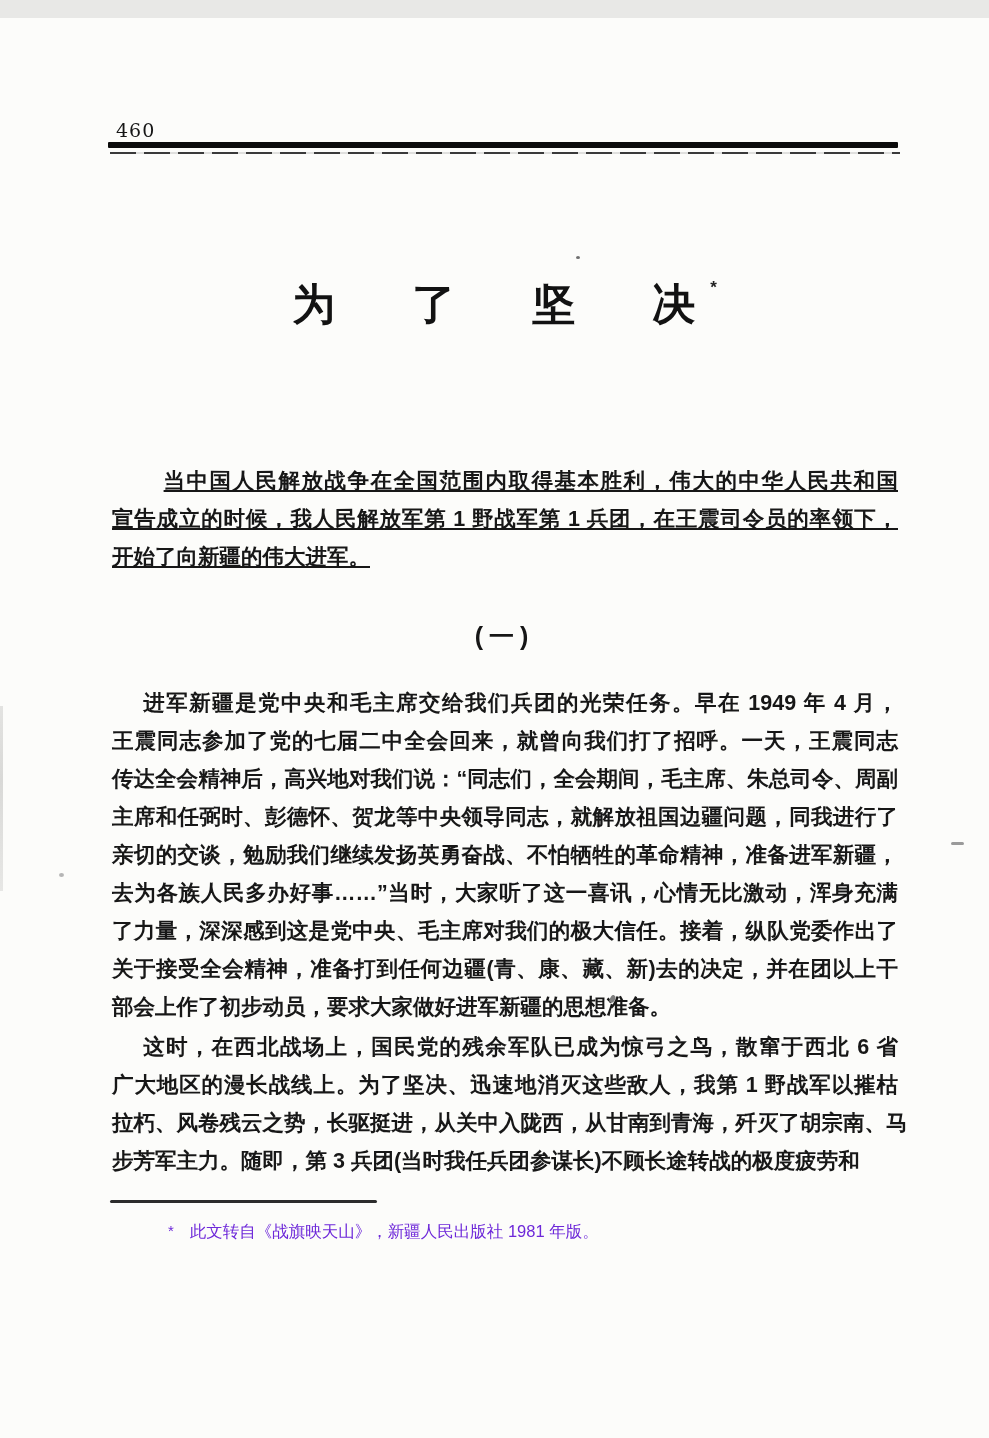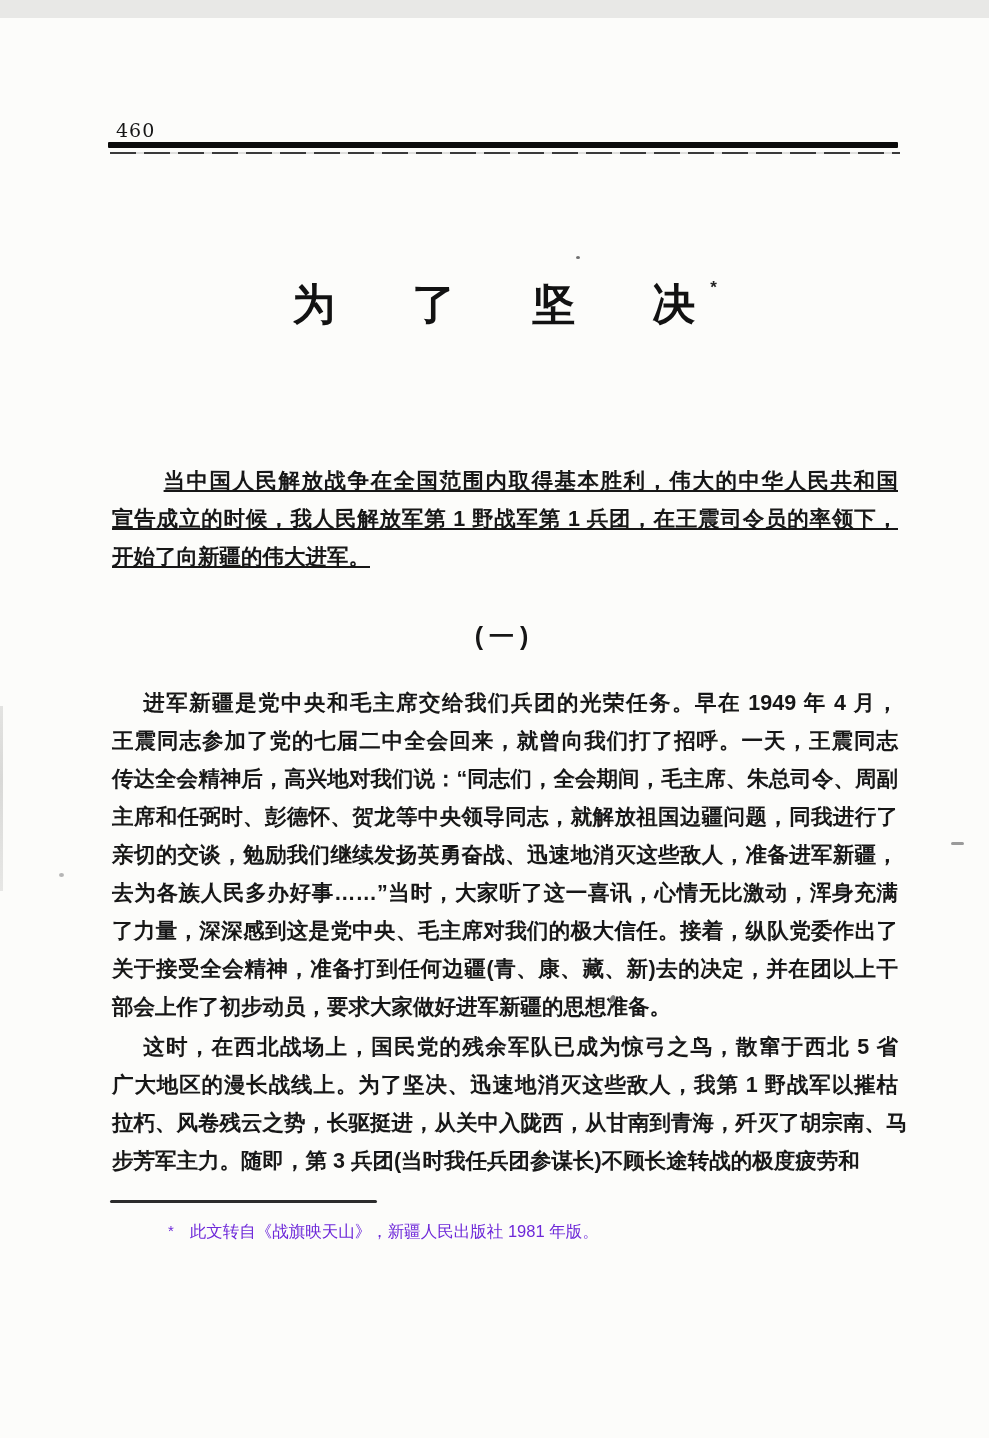--- a/index.html
+++ b/index.html
@@ -175,29 +175,29 @@
     <div class="line end">开始了向新疆的伟大进军。</div>
   </div>
 
   <div class="section-heading">(一)</div>
 
   <div class="para p2">
     <div class="line indent">进军新疆是党中央和毛主席交给我们兵团的光荣任务。早在 1949 年 4 月，</div>
     <div class="line">王震同志参加了党的七届二中全会回来，就曾向我们打了招呼。一天，王震同志</div>
     <div class="line">传达全会精神后，高兴地对我们说：“同志们，全会期间，毛主席、朱总司令、周副</div>
     <div class="line">主席和任弼时、彭德怀、贺龙等中央领导同志，就解放祖国边疆问题，同我进行了</div>
-    <div class="line">亲切的交谈，勉励我们继续发扬英勇奋战、迅速地消灭这些敌人，准备进军新疆，</div>
+    <div class="line">亲切的交谈，勉励我们继续发扬英勇奋战、不怕牺牲的革命精神，准备进军新疆，</div>
     <div class="line">去为各族人民多办好事……”当时，大家听了这一喜讯，心情无比激动，浑身充满</div>
     <div class="line">了力量，深深感到这是党中央、毛主席对我们的极大信任。接着，纵队党委作出了</div>
     <div class="line">关于接受全会精神，准备打到任何边疆(青、康、藏、新)去的决定，并在团以上干</div>
     <div class="line end">部会上作了初步动员，要求大家做好进军新疆的思想准备。</div>
   </div>
 
   <div class="para p3">
-    <div class="line indent">这时，在西北战场上，国民党的残余军队已成为惊弓之鸟，散窜于西北 5 省</div>
+    <div class="line indent">这时，在西北战场上，国民党的残余军队已成为惊弓之鸟，散窜于西北 6 省</div>
     <div class="line">广大地区的漫长战线上。为了坚决、迅速地消灭这些敌人，我第 1 野战军以摧枯</div>
     <div class="line">拉朽、风卷残云之势，长驱挺进，从关中入陇西，从甘南到青海，歼灭了胡宗南、马</div>
     <div class="line end">步芳军主力。随即，第 3 兵团(当时我任兵团参谋长)不顾长途转战的极度疲劳和</div>
   </div>
 
   <div class="footnote-rule"></div>
 
   <div class="footnote">
     <span class="fn-marker">*</span><span class="fn-text">此文转自《战旗映天山》，新疆人民出版社 1981 年版。</span>
   </div>

